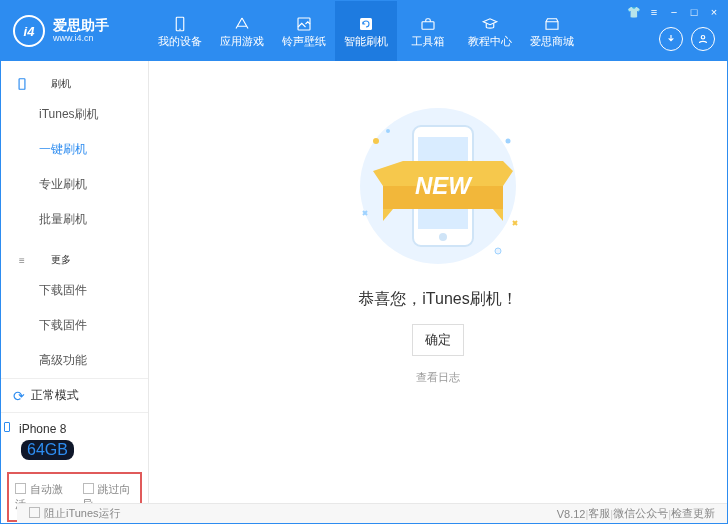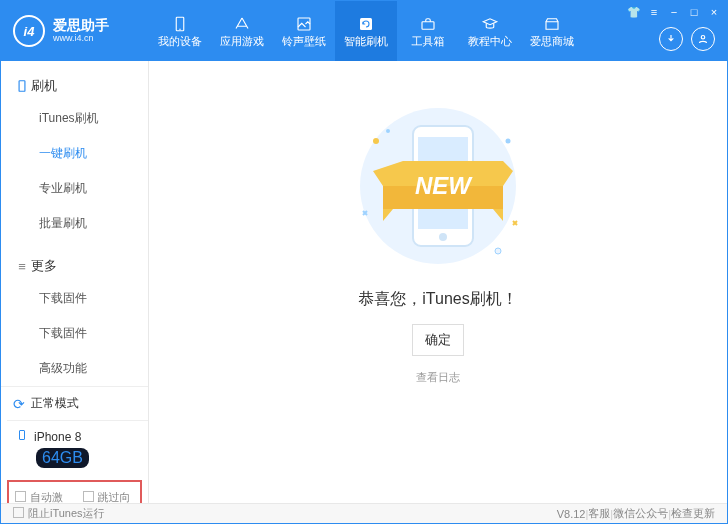--- a/index.html
+++ b/index.html
@@ -15,39 +15,39 @@
   .nav-item.active { background: #1e7be0; }
   .nav-item .nicon { width: 20px; height: 20px; display: flex; align-items: center; justify-content: center; }
   .nav-item svg { width: 18px; height: 18px; fill: none; stroke: #fff; stroke-width: 1.5; }
   .win-controls { position: absolute; right: 6px; top: 4px; display: flex; gap: 6px; align-items: center; }
   .win-controls span { width: 14px; height: 14px; display: flex; align-items: center; justify-content: center; color: #fff; font-size: 11px; cursor: pointer; }
   .right-circles { position: absolute; right: 12px; top: 26px; display: flex; gap: 8px; }
   .right-circles .c { width: 24px; height: 24px; border: 1.5px solid #fff; border-radius: 50%; display: flex; align-items: center; justify-content: center; color: #fff; font-size: 12px; cursor: pointer; }
   .body { display: flex; height: 444px; }
   .sidebar { width: 148px; border-right: 1px solid #e8e8e8; display: flex; flex-direction: column; font-size: 12px; color: #333; }
   .side-section { padding-top: 10px; }
-  .side-head { display: flex; align-items: center; gap: 2px; padding: 6px 14px; color: #333; font-size: 13px; }
+  .side-head { display: flex; align-items: center; gap: 22px; padding: 6px 14px; color: #333; font-size: 10px; }
   .side-head .hicon { width: 14px; height: 14px; display: flex; align-items: center; justify-content: center; color: #2d8cf0; }
   .side-list { padding-left: 38px; }
   .side-item { padding: 9px 0; font-size: 12px; color: #555; cursor: pointer; }
   .side-item.active { color: #2d8cf0; }
   .mode-block { margin-top: auto; border-top: 1px solid #eee; padding: 8px 12px; display: flex; align-items: center; gap: 6px; font-size: 12px; color: #333; }
   .mode-block .micon { color: #2d8cf0; font-size: 14px; }
-  .device-block { border-top: 1px solid #eee; padding: 8px 9px; margin-left: 6px; }
+  .device-block { border-top: 1px solid #eee; padding: 8px 0; }
   .device-row { display: flex; align-items: center; gap: 6px; font-size: 12px; color: #333; }
   .device-row .dicon { color: #2d8cf0; font-size: 13px; }
   .badge { display: inline-block; margin-top: 4px; margin-left: 20px; background: #0f172a; color: #2d8cf0; font-size: 16px; padding: 1px 6px; border-radius: 8px; }
   .bottom-opts { border: 2px solid #e05a5a; margin: 4px 6px 0 6px; padding: 8px 6px; display: flex; gap: 16px; font-size: 11px; color: #888; }
   .cb { width: 11px; height: 11px; border: 1px solid #bbb; display: inline-block; vertical-align: -1px; margin-right: 4px; }
   .main { flex: 1; position: relative; display: flex; flex-direction: column; align-items: center; padding-top: 40px; }
   .illus { width: 220px; height: 170px; position: relative; }
   .success-text { font-size: 16px; color: #333; margin-top: 18px; }
   .ok-btn { margin-top: 14px; border: 1px solid #ddd; background: #fff; padding: 6px 12px; font-size: 13px; color: #333; cursor: pointer; }
   .log-link { margin-top: 14px; font-size: 11px; color: #999; cursor: pointer; }
-  .footer { position: absolute; bottom: 0; left: 0; right: 0; height: 20px; background: #f7f7f7; border-top: 1px solid #e8e8e8; display: flex; align-items: center; font-size: 11px; color: #888; overflow:hidden; }
+  .footer { position: absolute; bottom: 0; left: 16px; right: 0; height: 20px; background: #f7f7f7; border-top: 1px solid #e8e8e8; display: flex; align-items: center; font-size: 11px; color: #888; overflow:hidden; }
   .footer .left { display: flex; align-items: center; gap: 6px; padding-left: 12px; }
   .footer .right { margin-left: auto; display: flex; align-items: center; gap: 0; padding-right: 12px; }
   .footer .sep { color: #ccc; }
 </style>
 </head>
 <body>
 
 <div class="header">
   <div class="logo-block">
     <div class="logo-circle">i4</div>

